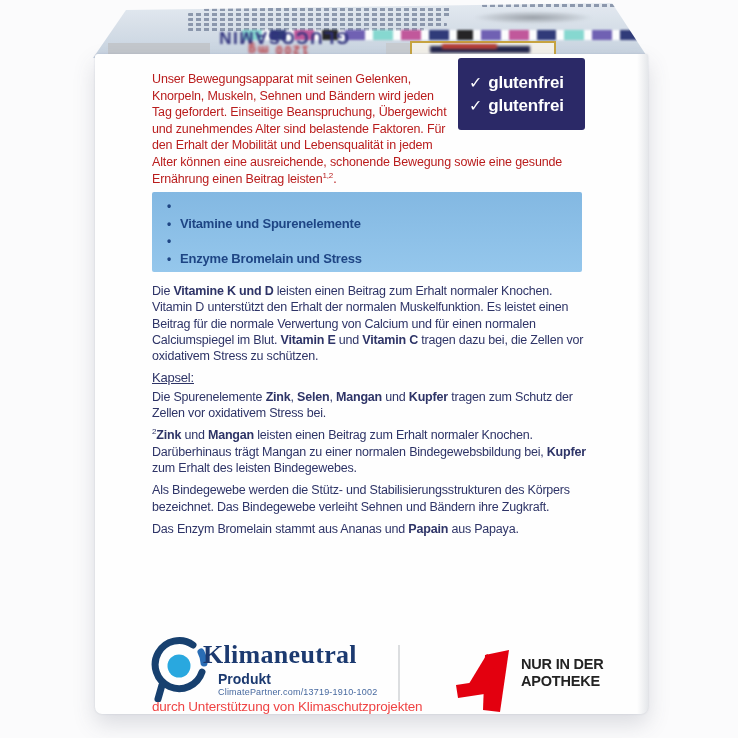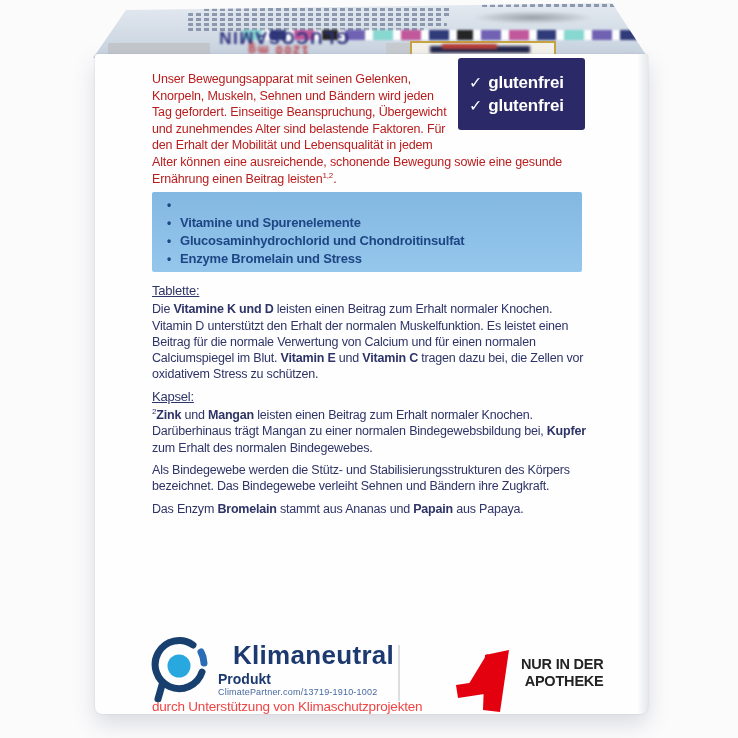--- a/index.html
+++ b/index.html
@@ -88,27 +88,27 @@
     position:absolute;left:152px;top:283px;width:436px;
     color:#2e3467;font-size:12.5px;line-height:16.3px;letter-spacing:-.2px;
   }
   .sec-head{text-decoration:underline;margin:0 0 2px 0;font-size:13px;}
   .maintext p{margin:0 0 6px 0;}
   .maintext p.tight{margin:0;}
   .kapsel-head{margin-top:2px;}
 
   
   .kn-mark{position:absolute;left:149px;top:636px;}
-  .kn-title{position:absolute;left:233px;top:640px;color:#1c3a70;font-weight:700;font-size:26px;letter-spacing:.3px;}
+  .kn-title{position:absolute;left:203px;top:640px;color:#1c3a70;font-weight:700;font-size:26px;letter-spacing:.3px;font-family:Liberation Serif, serif;}
   .kn-sub{position:absolute;left:218px;top:671px;color:#1c3a70;font-weight:700;font-size:14px;}
   .kn-url{position:absolute;left:218px;top:687px;color:#47699f;font-size:9px;letter-spacing:.2px;}
   .kn-caption{position:absolute;left:152px;top:699px;color:#ef4444;font-size:13.5px;letter-spacing:-.2px;}
   .divider{position:absolute;left:398px;top:645px;width:2px;height:56px;background:#dcdee0;}
   .apo-mark{position:absolute;left:455px;top:647px;}
-  .apo-text{position:absolute;left:521px;top:656px;color:#232323;font-weight:700;font-size:14.5px;line-height:17px;letter-spacing:-.2px;text-align:right;}
+  .apo-text{position:absolute;left:521px;top:656px;color:#232323;font-weight:700;font-size:14.5px;line-height:17px;letter-spacing:-.2px;}
 </style>
 </head>
 <body>
 
 <div class="flap">
   <div class="rows" style="left:96px;top:5px;width:262px;">
     <div class="stripe" style="width:94%;margin-left:6%;"></div>
     <div class="stripe" style="width:100%;"></div>
     <div class="stripe" style="width:97%;"></div>
     <div class="stripe" style="width:99%;"></div>
@@ -150,35 +150,34 @@
 <div class="bluebox">
   <div class="bb-row">
     <span class="dot">•</span>
   </div>
   <div class="bb-row">
     <span class="dot">•</span>
     <span>Vitamine und Spurenelemente</span>
   </div>
   <div class="bb-row">
     <span class="dot">•</span>
-    <span>Glucosaminhydrochlorid und Chondroitinsulfat</span>
   </div>
   <div class="bb-row">
     <span class="dot">•</span>
     <span>Enzyme Bromelain und Stress</span>
   </div>
 </div>
 
 <div class="maintext">
-  <div class="sec-head">Tablette:</div>
   <p><span>Die </span><span style="font-weight: 700;">Vitamine K und D</span><span> leisten einen Beitrag zum Erhalt normaler Knochen. Vitamin D unterstützt den Erhalt der normalen Muskelfunktion. Es leistet einen Beitrag für die normale Verwertung von Calcium und für einen normalen Calciumspiegel im Blut. </span><span style="font-weight: 700;">Vitamin E</span><span> und </span><span style="font-weight: 700;">Vitamin C</span><span> tragen dazu bei, die Zellen vor oxidativem Stress zu schützen.</span></p>
   <div class="sec-head kapsel-head">Kapsel:</div>
-  <p><sup>2</sup><span style="font-weight: 700;">Zink</span><span> und </span><span style="font-weight: 700;">Mangan</span><span> leisten einen Beitrag zum Erhalt normaler Knochen. Darüberhinaus trägt Mangan zu einer normalen Bindegewebsbildung bei, </span><span style="font-weight: 700;">Kupfer</span><span> zum Erhalt des normalen Bindegewebes.</span></p>
+  <p><span>Die Spurenelemente </span><span style="font-weight: 700;">Zink</span><span>, </span><span style="font-weight: 700;">Selen</span><span>, </span><span style="font-weight: 700;">Mangan</span><span> und </span><span style="font-weight: 700;">Kupfer</span><span> tragen zum Schutz der Zellen vor oxidativem Stress bei.</span></p>
+  <p><sup>2</sup><span style="font-weight: 700;">Zink</span><span> und </span><span style="font-weight: 700;">Mangan</span><span> leisten einen Beitrag zum Erhalt normaler Knochen. Darüberhinaus trägt Mangan zu einer normalen Bindegewebsbildung bei, </span><span style="font-weight: 700;">Kupfer</span><span> zum Erhalt des leisten Bindegewebes.</span></p>
   <p><span>Als Bindegewebe werden die Stütz- und Stabilisierungsstrukturen des Körpers bezeichnet. Das Bindegewebe verleiht Sehnen und Bändern ihre Zugkraft.</span></p>
-  <p class="tight"><span>Das Enzym </span><span style="font-weight: 700;">Bromelain</span><span> stammt aus Ananas und </span><span style="font-weight: 700;">Papain</span><span> aus Papaya.</span></p>
+  <p class="tight"><span>Das Enzym </span><span style="font-weight: 400;">Bromelain</span><span> stammt aus Ananas und </span><span style="font-weight: 700;">Papain</span><span> aus Papaya.</span></p>
 </div>
 
 <svg class="kn-mark" width="60" height="66" viewBox="0 0 60 66">
   <path d="M 44 9 A 24 24 0 1 0 53 36" fill="none" stroke="#17406f" stroke-width="7" stroke-linecap="round"></path>
   <path d="M 52 16 A 24 24 0 0 1 55 27" fill="none" stroke="#2a6db5" stroke-width="7" stroke-linecap="round"></path>
   <path d="M 13 49 L 9 63" stroke="#17406f" stroke-width="7" stroke-linecap="round"></path>
   <circle cx="30" cy="30" r="11.5" fill="#29a8df"></circle>
 </svg>
 <div class="kn-title">Klimaneutral</div>
 <div class="kn-sub">Produkt</div>

